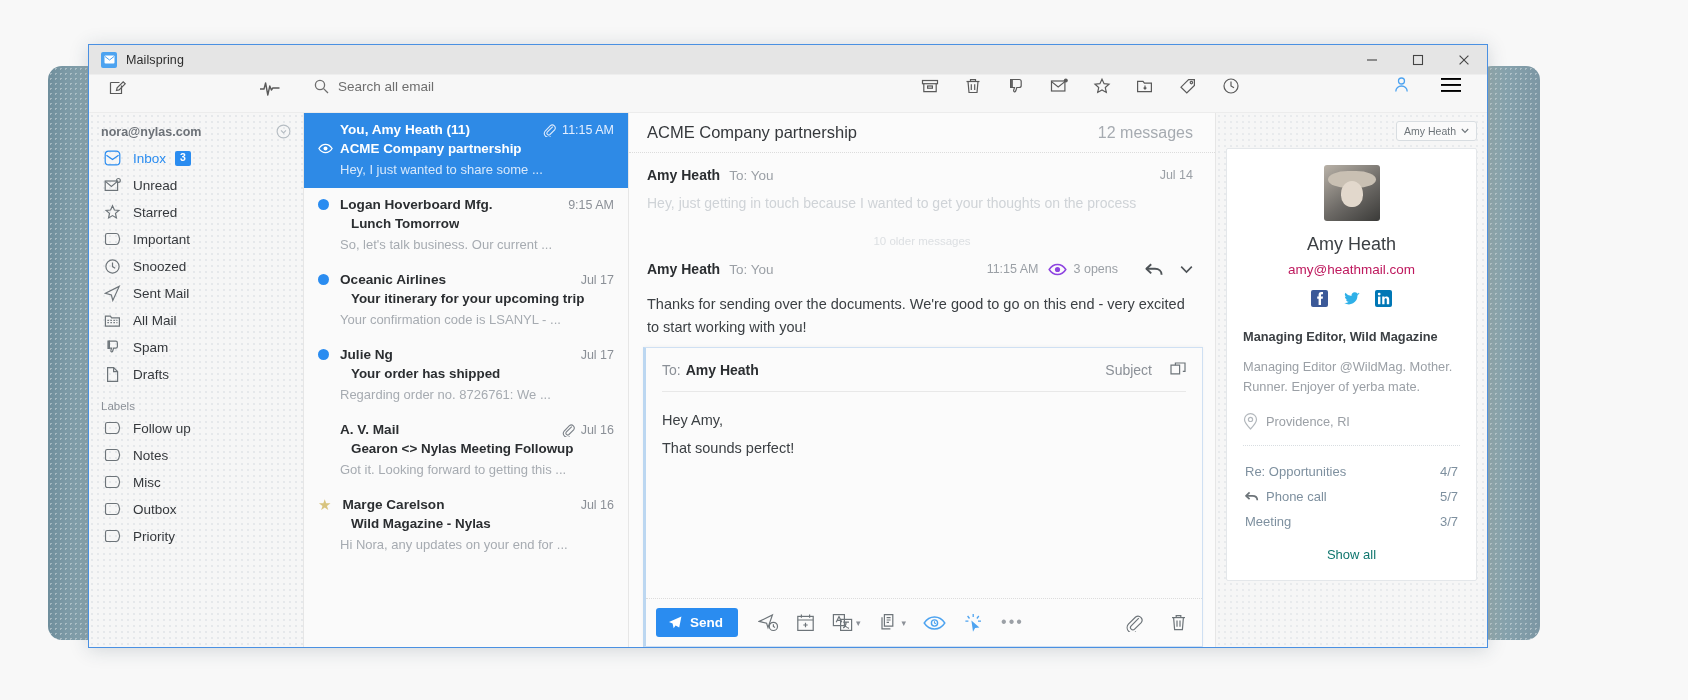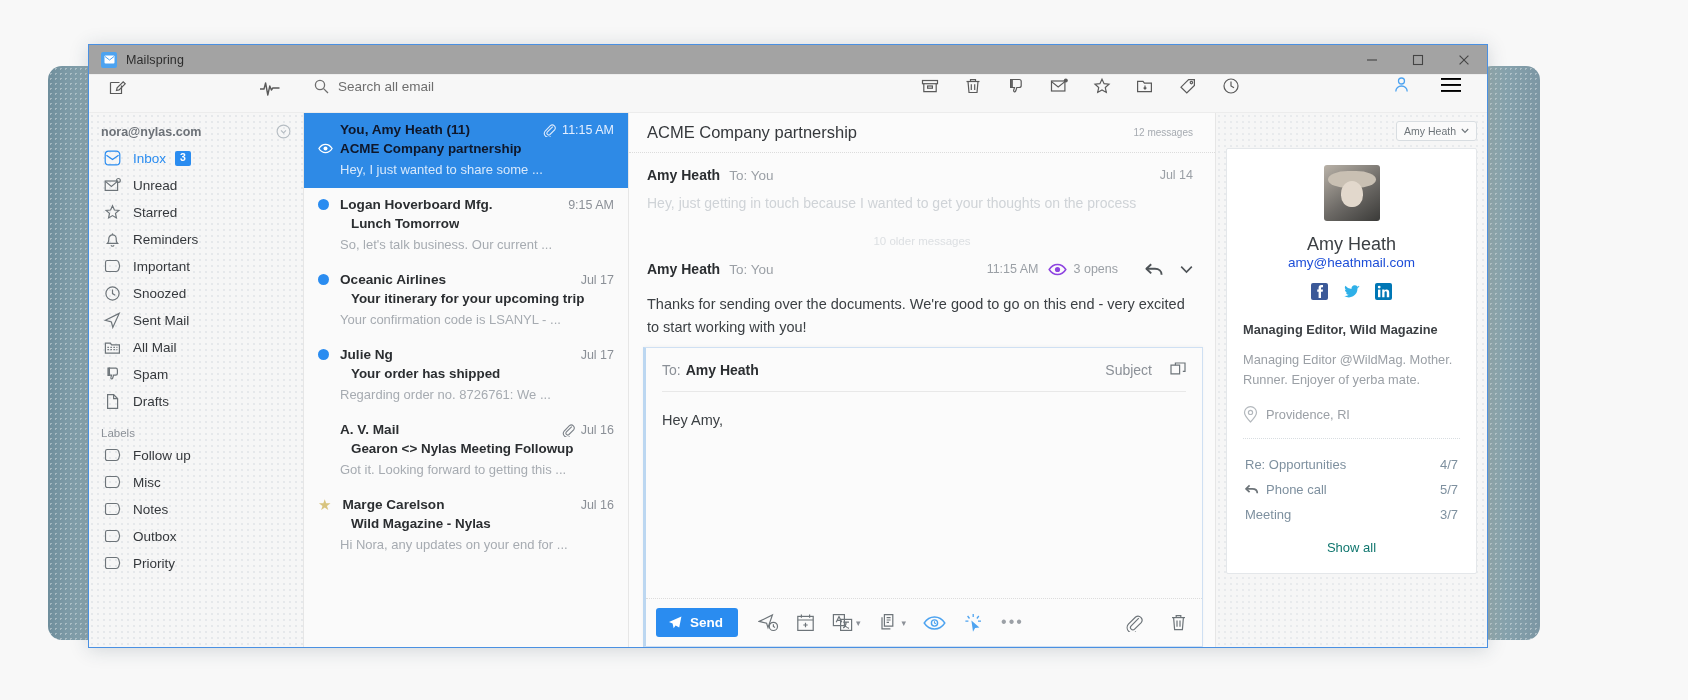--- a/index.html
+++ b/index.html
@@ -29,21 +29,21 @@
     position: absolute; left: 88px; top: 44px;
     width: 1400px; height: 604px;
     background: #fbfbfb;
     border: 1px solid #4a90e2;
     box-shadow: 0 2px 18px rgba(40,60,80,.18);
     display: flex; flex-direction: column;
     overflow: hidden;
   }
   
   #titlebar {
-    height: 30px; min-height:30px; background: #a3a3a3;
+    height: 30px; min-height:30px; background: #e5e5e5;
     display: flex; align-items: center;
     border-bottom: 1px solid #eee;
   }
   .app-logo {
     width: 16px; height: 16px; margin-left: 12px; border-radius: 2px;
     background: #4da3f0; display:flex; align-items:center; justify-content:center;
   }
   .app-logo svg { display:block; }
   #app-title { font-size: 12.5px; color: #2c2c2c; margin-left: 9px; letter-spacing:.1px;}
   #winbtns { margin-left:auto; display:flex; }
@@ -112,34 +112,34 @@
     font-size:13.6px; font-weight:700; color:#2b2e31; margin-left:11px;
     white-space:nowrap; overflow:hidden;
   }
   .msg .meta { margin-left:auto; display:flex; align-items:center; gap:6px; }
   .msg .clip { color:#7b8188; display:flex; }
   .msg .time { font-size:12.5px; color:#8b9097; white-space:nowrap;}
   .msg .row2 { display:flex; align-items:center; margin-top:4px;}
   .msg .eye { color:#fff; display:flex; width:15px; flex:none;}
   .msg .subject { font-size:13.4px; font-weight:700; color:#2b2e31; margin-left:11px; white-space:nowrap; overflow:hidden;}
   .msg .snippet { font-size:13px; color:#a6abb1; margin-top:6px; margin-left:22px; white-space:nowrap; overflow:hidden;}
-  .msg.sel .sender, .msg.sel .subject { color:#0f172a; }
+  .msg.sel .sender, .msg.sel .subject { color:#ffffff; }
   .msg.sel .time { color:#e4efff; }
   .msg.sel .snippet { color:#d7e8fb; margin-left:22px;}
   .msg.sel .clip { color:#dceafc; }
   .msg.sel .row2 .subject { margin-left:7px; }
   .msg.plain .subject { margin-left:22px; }
   
   #thread { flex:1; display:flex; flex-direction:column; min-width:0; background:#fbfbfb; }
   #thread-head {
     height:40px; min-height:40px; display:flex; align-items:center;
     padding: 0 22px 0 18px; border-bottom:1px dotted #dcdcdc;
   }
   #thread-subject { font-size:16.5px; color:#35383c; }
-  #thread-count { margin-left:auto; font-size:10px; color:#a6abb1; }
+  #thread-count { margin-left:auto; font-size:16px; color:#a6abb1; }
   #thread-scroll { flex:1; min-height:0; padding: 0 0 0 0; overflow:hidden; }
   .tmsg { padding: 14px 22px 10px 18px; }
   .tmsg .hdr { display:flex; align-items:center; }
   .tmsg .from { font-size:14px; font-weight:700; color:#2b2e31; }
   .tmsg .to { font-size:13.5px; color:#9ba0a6; margin-left:9px;}
   .tmsg .hmeta { margin-left:auto; display:flex; align-items:center; gap:9px; }
   .tmsg .date { font-size:12.5px; color:#9ba0a6; }
   .opens-badge { display:flex; align-items:center; gap:7px; }
   .opens-badge .otxt { font-size:12.5px; color:#9ba0a6;}
   .tmsg .collapsed-body { font-size:14px; color:#cfd3d7; margin-top:12px; }
@@ -201,21 +201,21 @@
     background: linear-gradient(145deg,#b9b2a8,#6d6a66 55%,#3a3a38);
     position:relative; overflow:hidden;
   }
   #rp-avatar .hat { position:absolute; left:4px; top:6px; width:48px; height:17px;
     background:#c9c0b3; border-radius:50%/60%; }
   #rp-avatar .face { position:absolute; left:17px; top:16px; width:22px; height:26px;
     background:#e2d8cc; border-radius:50% 50% 45% 45%; }
   #rp-avatar .hair { position:absolute; left:6px; top:20px; width:44px; height:36px;
     background:#4a4641; border-radius:40% 40% 20% 20%; z-index:-1;}
   #rp-name { font-size:18px; color:#3c4044; margin-top:13px; }
-  #rp-email { font-size:13.5px; color:#1d4ed8; }
+  #rp-email { font-size:13.5px; color:#be185d; margin-top:7px; }
   #rp-socials { display:flex; justify-content:center; gap:15px; margin-top:13px; }
   .soc { width:17px; height:17px; border-radius:2px; display:flex; align-items:center; justify-content:center; }
   .soc.fb { background:#3b5998; }
   .soc.tw { background:transparent; }
   .soc.li { background:#0077b5; }
   #rp-title { font-size:12.8px; font-weight:700; color:#3c4044; text-align:left; margin-top:22px; }
   #rp-bio { font-size:12.8px; color:#9ba0a6; text-align:left; margin-top:13px; line-height:1.55; }
   #rp-loc { display:flex; align-items:center; gap:8px; margin-top:16px; }
   #rp-loc .t { font-size:12.8px; color:#9ba0a6; }
   #rp-links { border-top:1px dotted #d8dde1; margin-top:15px; padding-top:13px; }
@@ -399,30 +399,20 @@
             <span class="s-ico">
               <svg width="17" height="17" viewBox="0 0 17 17" fill="none" stroke="currentColor" stroke-width="1.2">
                 <path d="M8.5 1.8 10.4 6l4.5.4-3.4 3 .9 4.5-3.9-2.3-3.9 2.3.9-4.5-3.4-3L6.6 6z"></path>
               </svg>
             </span>
             <span class="s-lbl">Starred</span>
           </div>
           <div class="side-item">
             <span class="s-ico">
               <svg width="17" height="17" viewBox="0 0 17 17" fill="none" stroke="currentColor" stroke-width="1.2">
-                <path d="M3.4 12.4c1-1 1.4-2 1.4-3.6V7.6a3.7 3.7 0 0 1 7.4 0v1.2c0 1.6.4 2.6 1.4 3.6z"></path>
-                <path d="M7 14.2a1.6 1.6 0 0 0 3 0"></path>
-                <path d="M8.5 3.9V2.4"></path>
-              </svg>
-            </span>
-            <span class="s-lbl">Reminders</span>
-          </div>
-          <div class="side-item">
-            <span class="s-ico">
-              <svg width="17" height="17" viewBox="0 0 17 17" fill="none" stroke="currentColor" stroke-width="1.2">
                 <path d="M1.6 4.4A1.8 1.8 0 0 1 3.4 2.6h9.4a2.8 2.8 0 0 1 2.6 1.8l1.1 4-1.1 4a2.8 2.8 0 0 1-2.6 1.8H3.4a1.8 1.8 0 0 1-1.8-1.8z" transform="scale(.95)"></path>
               </svg>
             </span>
             <span class="s-lbl">Important</span>
           </div>
           <div class="side-item">
             <span class="s-ico">
               <svg width="17" height="17" viewBox="0 0 17 17" fill="none" stroke="currentColor" stroke-width="1.2">
                 <circle cx="8.5" cy="8.5" r="6.6"></circle>
                 <path d="M8.5 4.6v4l2.7 1.6"></path>
@@ -475,29 +465,29 @@
               </svg>
             </span>
             <span class="s-lbl">Follow up</span>
           </div>
           <div class="side-item">
             <span class="s-ico">
               <svg width="17" height="17" viewBox="0 0 17 17" fill="none" stroke="currentColor" stroke-width="1.2">
                 <path d="M1.6 4.4A1.8 1.8 0 0 1 3.4 2.6h9.4a2.8 2.8 0 0 1 2.6 1.8l1.1 4-1.1 4a2.8 2.8 0 0 1-2.6 1.8H3.4a1.8 1.8 0 0 1-1.8-1.8z" transform="scale(.95)"></path>
               </svg>
             </span>
+            <span class="s-lbl">Notes</span>
+          </div>
+          <div class="side-item">
+            <span class="s-ico">
+              <svg width="17" height="17" viewBox="0 0 17 17" fill="none" stroke="currentColor" stroke-width="1.2">
+                <path d="M1.6 4.4A1.8 1.8 0 0 1 3.4 2.6h9.4a2.8 2.8 0 0 1 2.6 1.8l1.1 4-1.1 4a2.8 2.8 0 0 1-2.6 1.8H3.4a1.8 1.8 0 0 1-1.8-1.8z" transform="scale(.95)"></path>
+              </svg>
+            </span>
             <span class="s-lbl">Misc</span>
-          </div>
-          <div class="side-item">
-            <span class="s-ico">
-              <svg width="17" height="17" viewBox="0 0 17 17" fill="none" stroke="currentColor" stroke-width="1.2">
-                <path d="M1.6 4.4A1.8 1.8 0 0 1 3.4 2.6h9.4a2.8 2.8 0 0 1 2.6 1.8l1.1 4-1.1 4a2.8 2.8 0 0 1-2.6 1.8H3.4a1.8 1.8 0 0 1-1.8-1.8z" transform="scale(.95)"></path>
-              </svg>
-            </span>
-            <span class="s-lbl">Notes</span>
           </div>
           <div class="side-item">
             <span class="s-ico">
               <svg width="17" height="17" viewBox="0 0 17 17" fill="none" stroke="currentColor" stroke-width="1.2">
                 <path d="M1.6 4.4A1.8 1.8 0 0 1 3.4 2.6h9.4a2.8 2.8 0 0 1 2.6 1.8l1.1 4-1.1 4a2.8 2.8 0 0 1-2.6 1.8H3.4a1.8 1.8 0 0 1-1.8-1.8z" transform="scale(.95)"></path>
               </svg>
             </span>
             <span class="s-lbl">Outbox</span>
           </div>
           <div class="side-item">
@@ -677,20 +667,21 @@
           <span id="popout-icon">
             <svg width="18" height="15" viewBox="0 0 18 15" fill="none" stroke="currentColor" stroke-width="1.2">
                 <path d="M1 3.2h8.6v8.6H1z"></path>
                 <path d="M5.4 3.2V1h9.6v8.4h-2.2"></path>
               </svg>
           </span>
         </div>
         <div id="compose-divider"></div>
         <div id="compose-body">
           <div>Hey Amy,</div>
+          <div>That sounds perfect!</div>
         </div>
         <div id="compose-toolbar">
           <button id="send-button">
             <span style="display:flex">
               <svg width="14" height="14" viewBox="0 0 14 14" fill="currentColor">
                   <path d="M13.4.6 1 6.1l3.6 1.5 1 4.6 2-2.8 3.6 2z"></path>
                 </svg>
             </span>
             <span>Send</span>
           </button>

